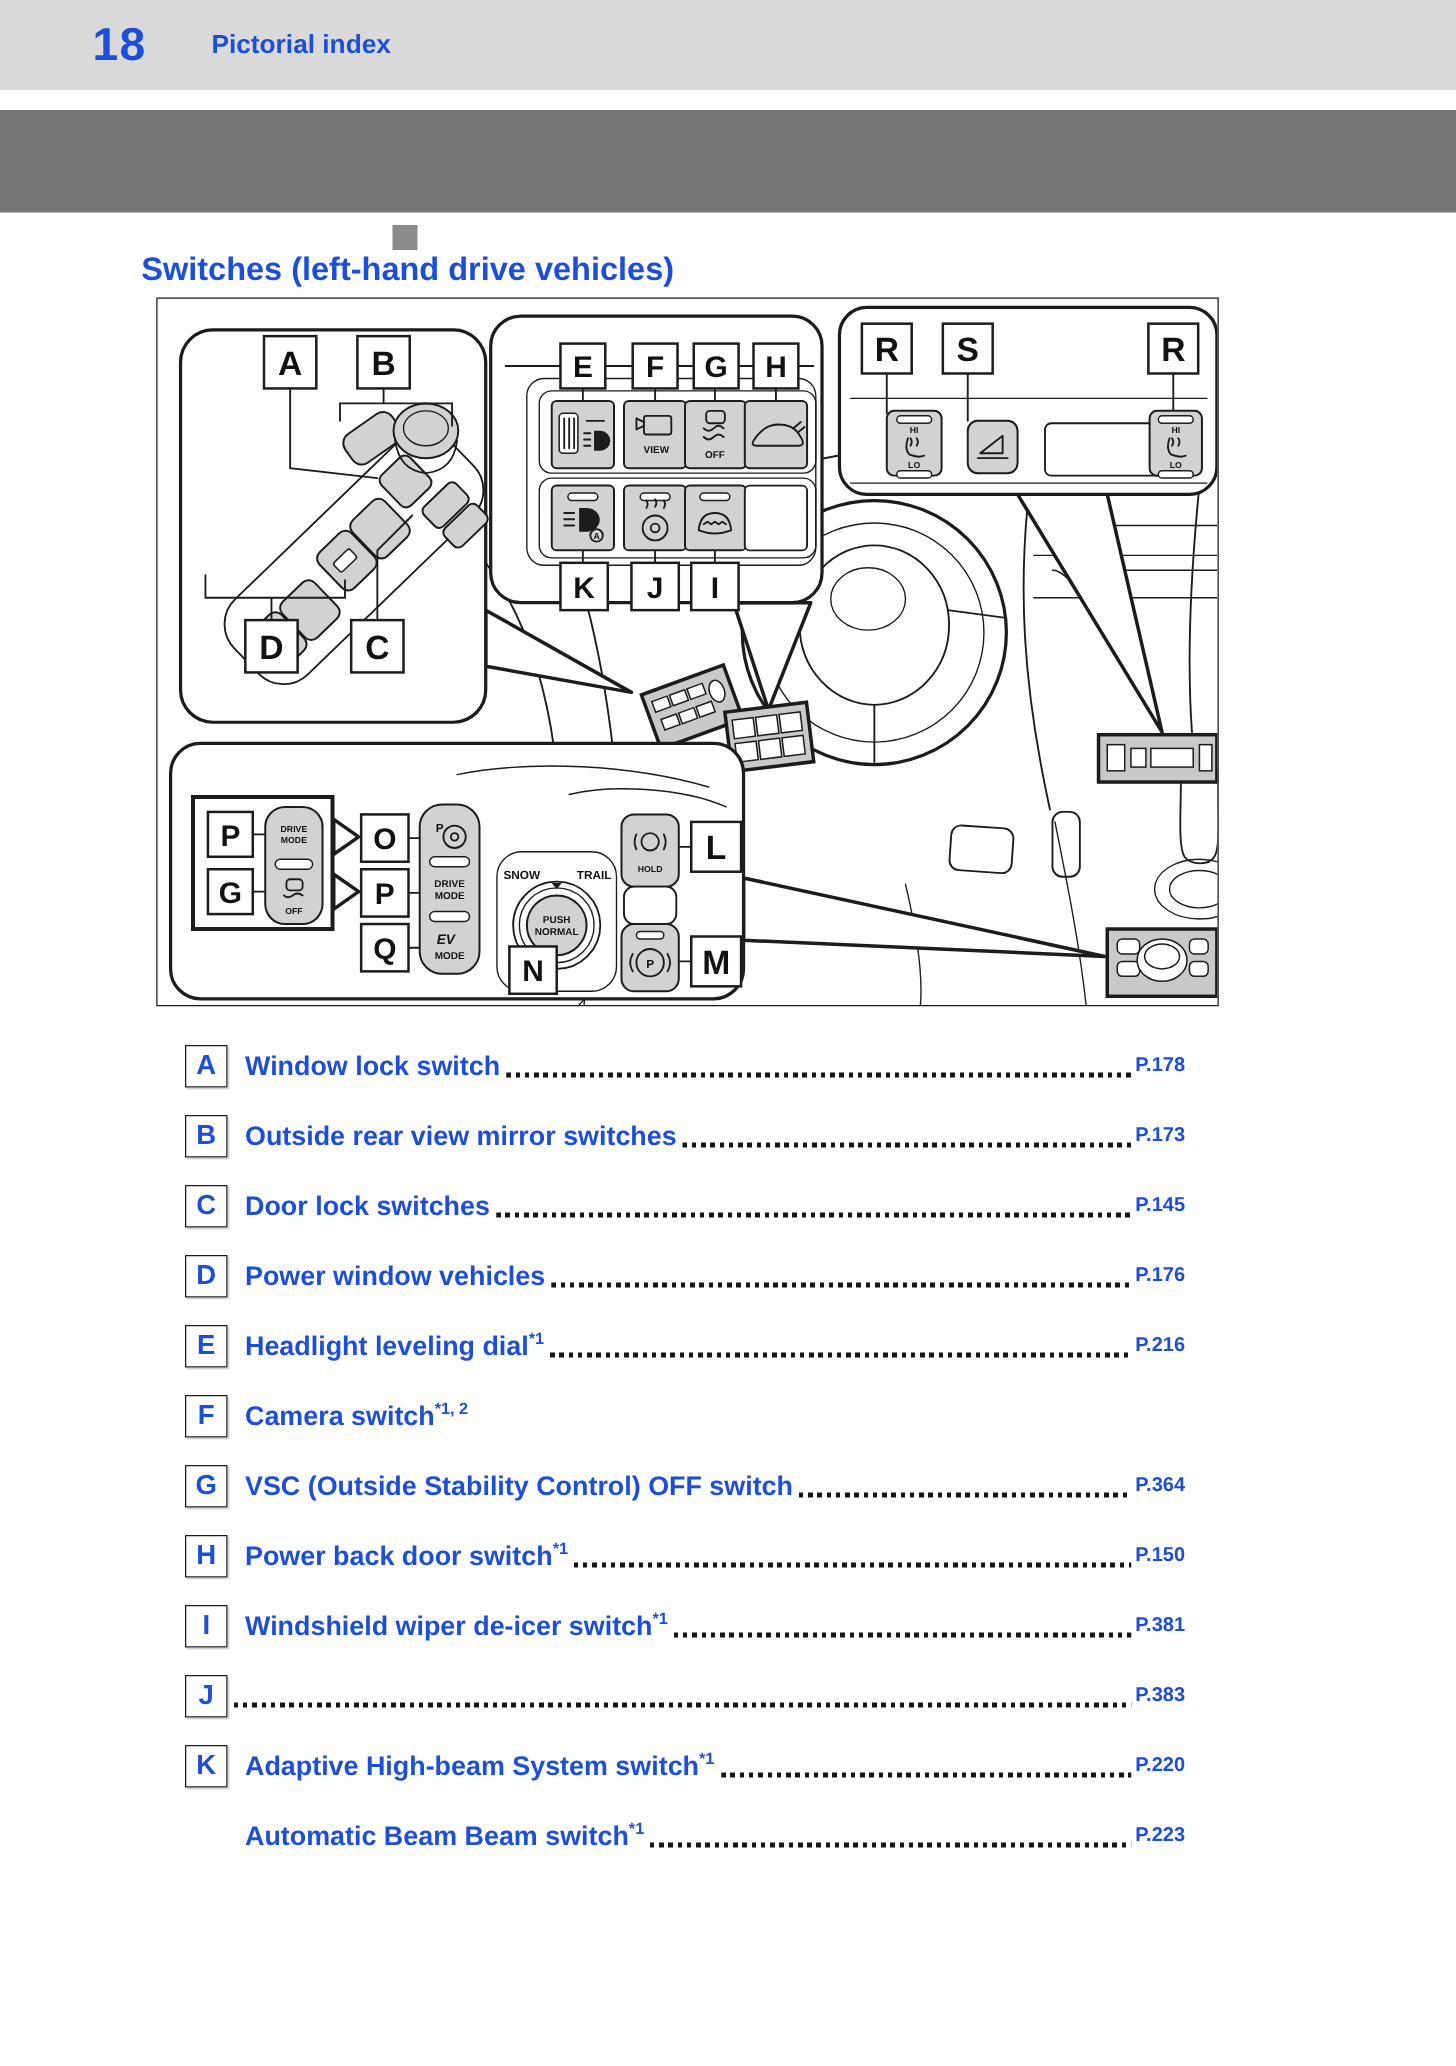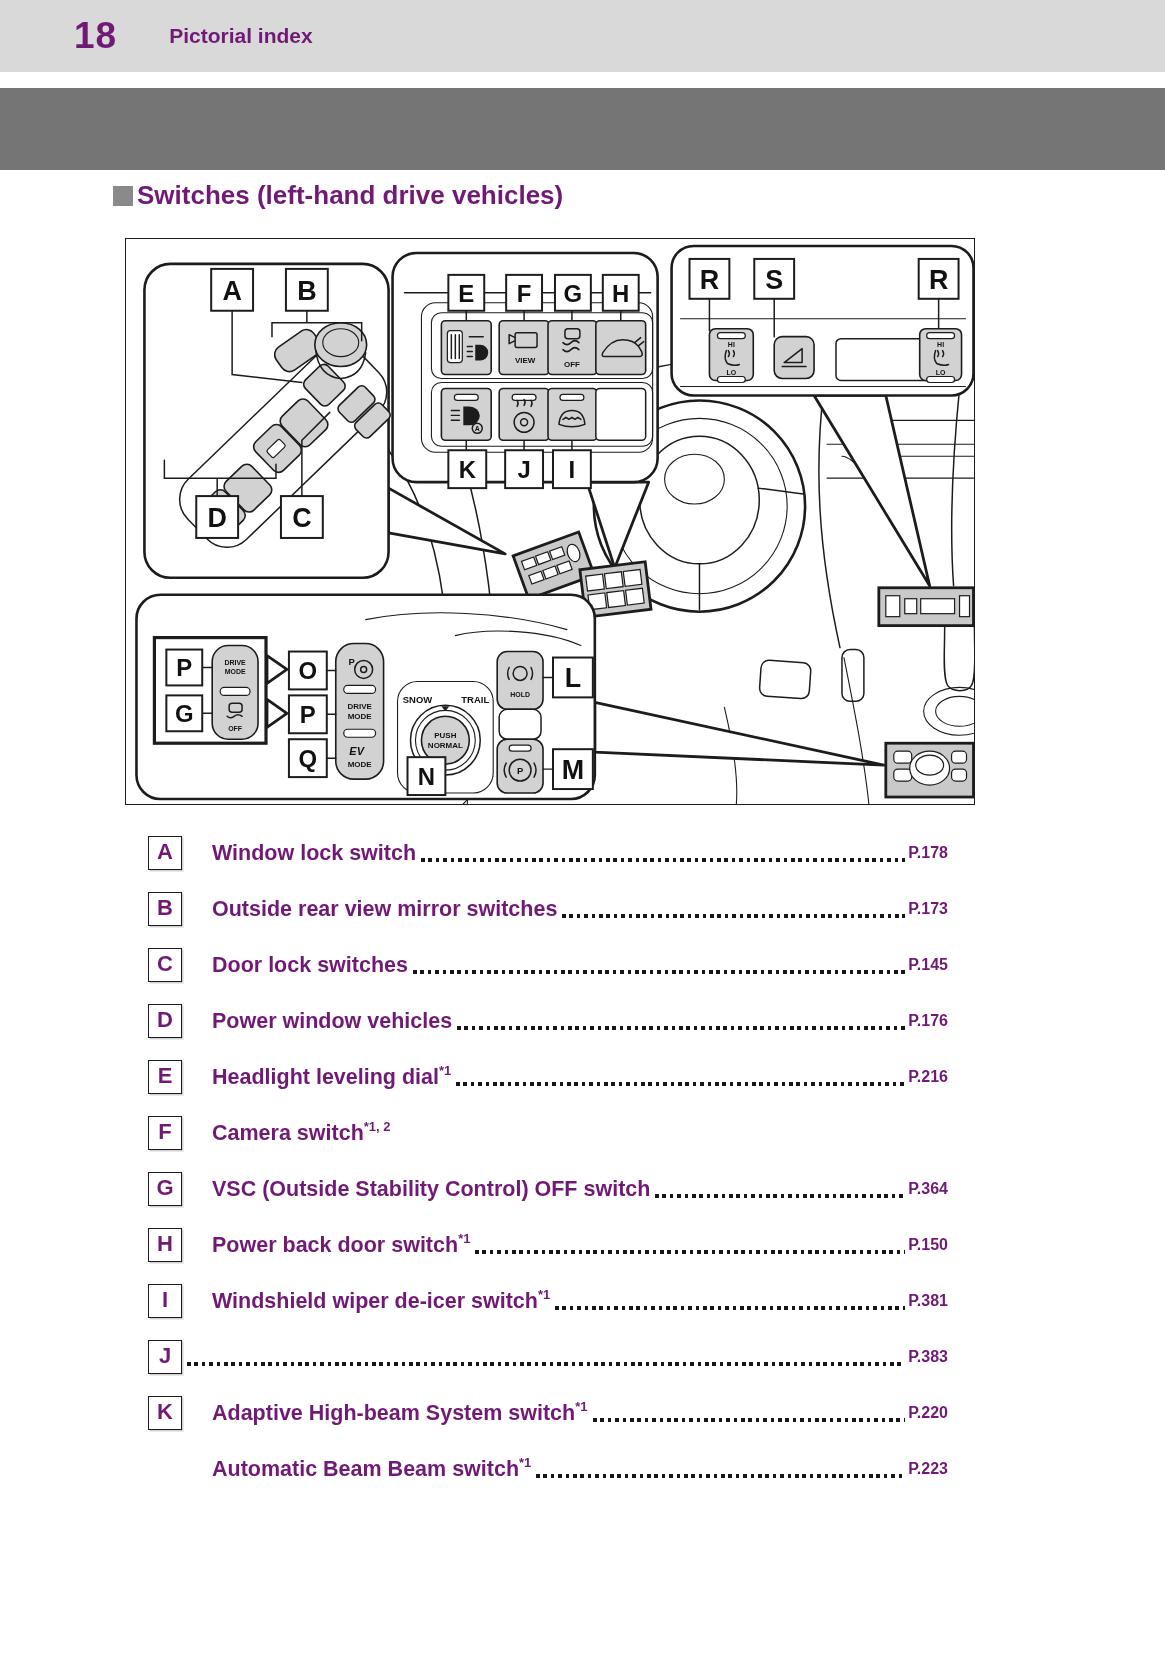--- a/index.html
+++ b/index.html
@@ -1,26 +1,26 @@
 <!DOCTYPE html>
 <html><head>
 <meta charset="utf-8">
 <style>
   html,body{margin:0;padding:0;background:#fff;}
   .page{position:relative;width:1165px;height:1653px;background:#fff;overflow:hidden;
-        font-family:"Liberation Sans","DejaVu Sans",sans-serif;color:#701a75;}
+        font-family:"Liberation Sans","DejaVu Sans",sans-serif;color:#1d4ed8;}
   
   .hdr{position:absolute;top:0;left:0;width:100%;height:72px;background:#d9d9d9;
        display:flex;align-items:center;}
   .hdr .pnum{font-size:37px;font-weight:bold;margin-left:74px;letter-spacing:1px;}
   .hdr .ptitle{font-size:21px;font-weight:bold;margin-left:52px;}
   .band{position:absolute;top:88px;left:0;width:100%;height:82px;background:#757575;}
   
   .heading{position:absolute;top:180px;left:113px;font-size:26px;font-weight:bold;
-           display:flex;align-items:center;}
+           display:flex;align-items:center;flex-direction:column;}
   .heading .sq{display:inline-block;width:20px;height:20px;background:#8a8a8a;margin-right:4px;}
   
   .diagram{position:absolute;top:238px;left:125px;width:850px;height:567px;
            border:1.6px solid #1c1c1c;background:#fff;box-sizing:border-box;}
   .diagram svg{display:block;width:100%;height:100%;}
   svg text{font-family:"Liberation Sans","DejaVu Sans",sans-serif;font-weight:bold;fill:#111;}
   .s-ln{fill:none;stroke:#1c1c1c;stroke-width:1.5;stroke-linecap:round;}
   .s-tn{fill:none;stroke:#1c1c1c;stroke-width:1.1;stroke-linecap:round;}
   .s-th{fill:none;stroke:#1c1c1c;stroke-width:2.6;stroke-linecap:round;}
   .s-box{fill:#fff;stroke:#1c1c1c;stroke-width:2.6;}
@@ -39,21 +39,21 @@
   text.t8{font-size:8px;text-anchor:middle;}
   text.t7{font-size:7px;text-anchor:middle;}
   text.t10i{font-size:11px;font-style:italic;text-anchor:middle;}
   
   .ilist{position:absolute;top:825px;left:148px;width:800px;}
   .irow{display:flex;align-items:center;height:56px;}
   .ibadge{flex:0 0 34px;width:34px;height:34px;border:1.6px solid #1c1c1c;box-sizing:border-box;
           text-align:center;line-height:30px;font-size:22px;font-weight:bold;
           box-shadow:1.5px 1.5px 0 rgba(0,0,0,0.18);}
   .irow.nobadge .ibadge{visibility:hidden;box-shadow:none;}
-  .ilabel{font-size:21.5px;font-weight:bold;margin-left:30px;white-space:nowrap;}
+  .ilabel{font-size:21.5px;font-weight:bold;margin-left:14px;white-space:nowrap;}
   .ilabel sup{font-size:13px;position:relative;top:-1px;}
   .idots{flex:1;height:4px;margin:14px 3px 0 5px;
          background:repeating-linear-gradient(90deg,#161616 0 3.6px,transparent 3.6px 7.4px);}
   .ipage{font-size:16px;font-weight:bold;white-space:nowrap;}
   .irow.nopage .idots,.irow.nopage .ipage{visibility:hidden;}
 </style>
 </head>
 <body>
 
 <div class="page">

